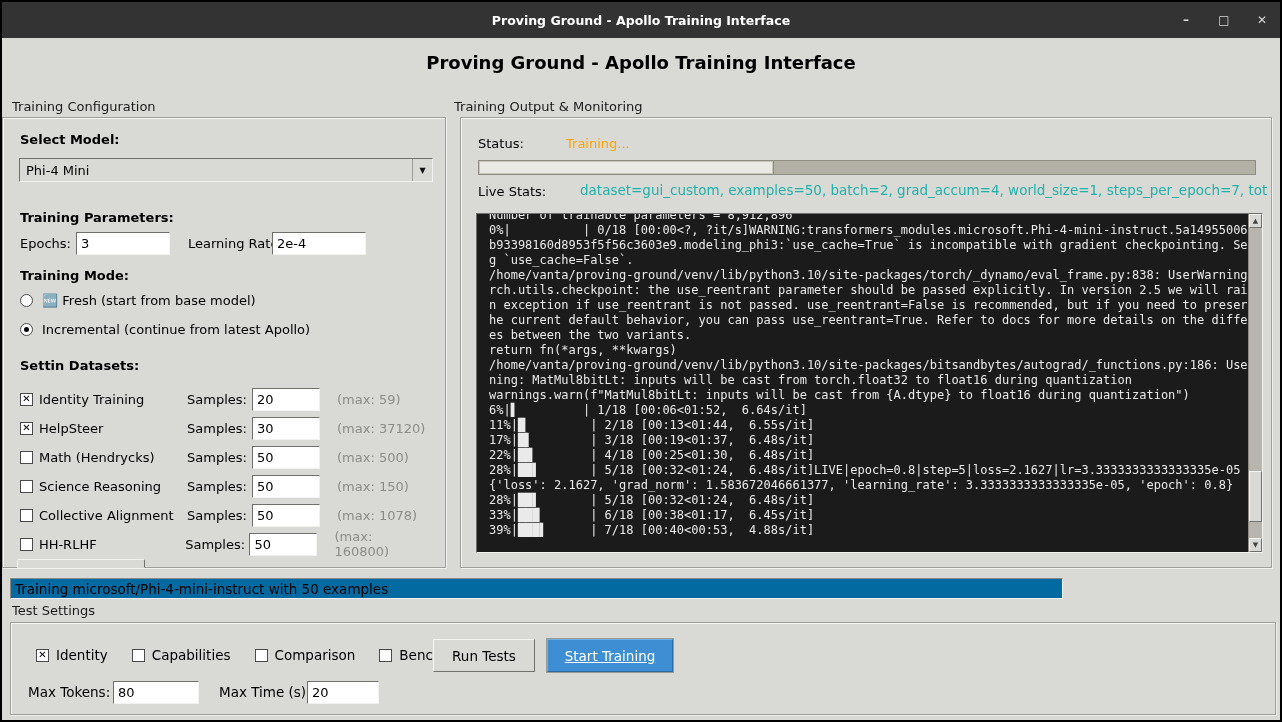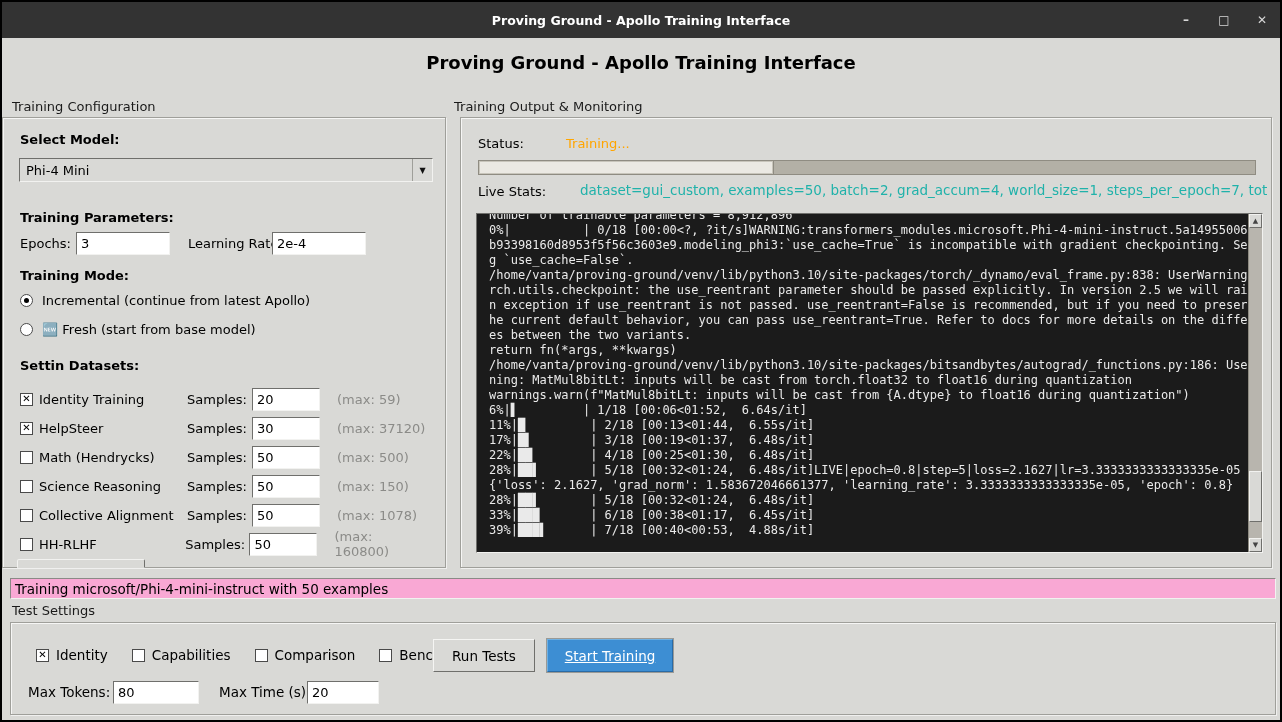--- a/index.html
+++ b/index.html
@@ -111,23 +111,23 @@
     font-size: 7px; color: #444;
   }
   .scroll-up { top: 0; }
   .scroll-down { bottom: 0; }
   .scroll-thumb {
     position: absolute; left: 0; top: 76%; width: 13px; height: 15%;
     background: #d9d9d6; border: 1px solid; border-color: #f2f2f0 #6f6f6c #6f6f6c #f2f2f0;
   }
   
   .statusbar {
-    position: absolute; left: 8px; top: 576px; width: 1266px; height: 21px;
+    position: absolute; left: 8px; top: 576px; width: 1053px; height: 21px;
     border: 1px solid; border-color: #8a8a86 #f2f2f0 #f2f2f0 #8a8a86;
-    font-size: 13.5px; display: flex; align-items: center; padding-left: 4px; background: #f9a8d4;
+    font-size: 13.5px; display: flex; align-items: center; padding-left: 4px; background: #0369a1;
   }
   
   .test-cb-row { position: absolute; left: 25px; top: 24px; display: flex; align-items: center; }
   .test-cb-item { display: flex; align-items: center; margin-right: 24px; }
   .test-cb-item .cb-label { font-size: 13.5px; margin-left: 7px; }
   .btn {
     position: absolute; height: 33px; background: #d9d9d6;
     border: 1px solid; border-color: #f5f5f3 #6f6f6c #6f6f6c #f5f5f3;
     font-family: "DejaVu Sans", sans-serif; font-size: 13.5px; color: #000;
     display: flex; align-items: center; justify-content: center; cursor: default;
@@ -165,26 +165,26 @@
 
     <div class="bold-label" style="left:17px; top:92px;">Training Parameters:</div>
     <div class="plain-label" style="left:17px; top:118px;">Epochs:</div>
     <input class="entry" style="position: absolute; left: 73px; top: 114px; width: 94px;" value="3">
     <div class="plain-label" style="left:185px; top:118px;">Learning Rate:</div>
     <input class="entry" style="position: absolute; left: 269px; top: 114px; width: 94px;" value="2e-4">
 
     <div class="bold-label" style="left:17px; top:150px;">Training Mode:</div>
     <div class="mode-rows">
         <div class="mode-row">
+    <span class="radio"></span>
+    <span class="mode-label">🆕 Fresh (start from base model)</span>
+  </div>
+        <div class="mode-row">
     <span class="radio selected"></span>
     <span class="mode-label">Incremental (continue from latest Apollo)</span>
-  </div>
-        <div class="mode-row">
-    <span class="radio"></span>
-    <span class="mode-label">🆕 Fresh (start from base model)</span>
   </div>
       </div>
 
     <div class="bold-label" style="left:17px; top:240px;">Settin Datasets:</div>
     <div class="ds-rows">
         <div class="ds-row">
     <span class="cb">✕</span>
     <span class="ds-name">Identity Training</span>
     <span class="ds-samples-label">Samples:</span>
     <input class="entry ds-entry" value="20" style="">

